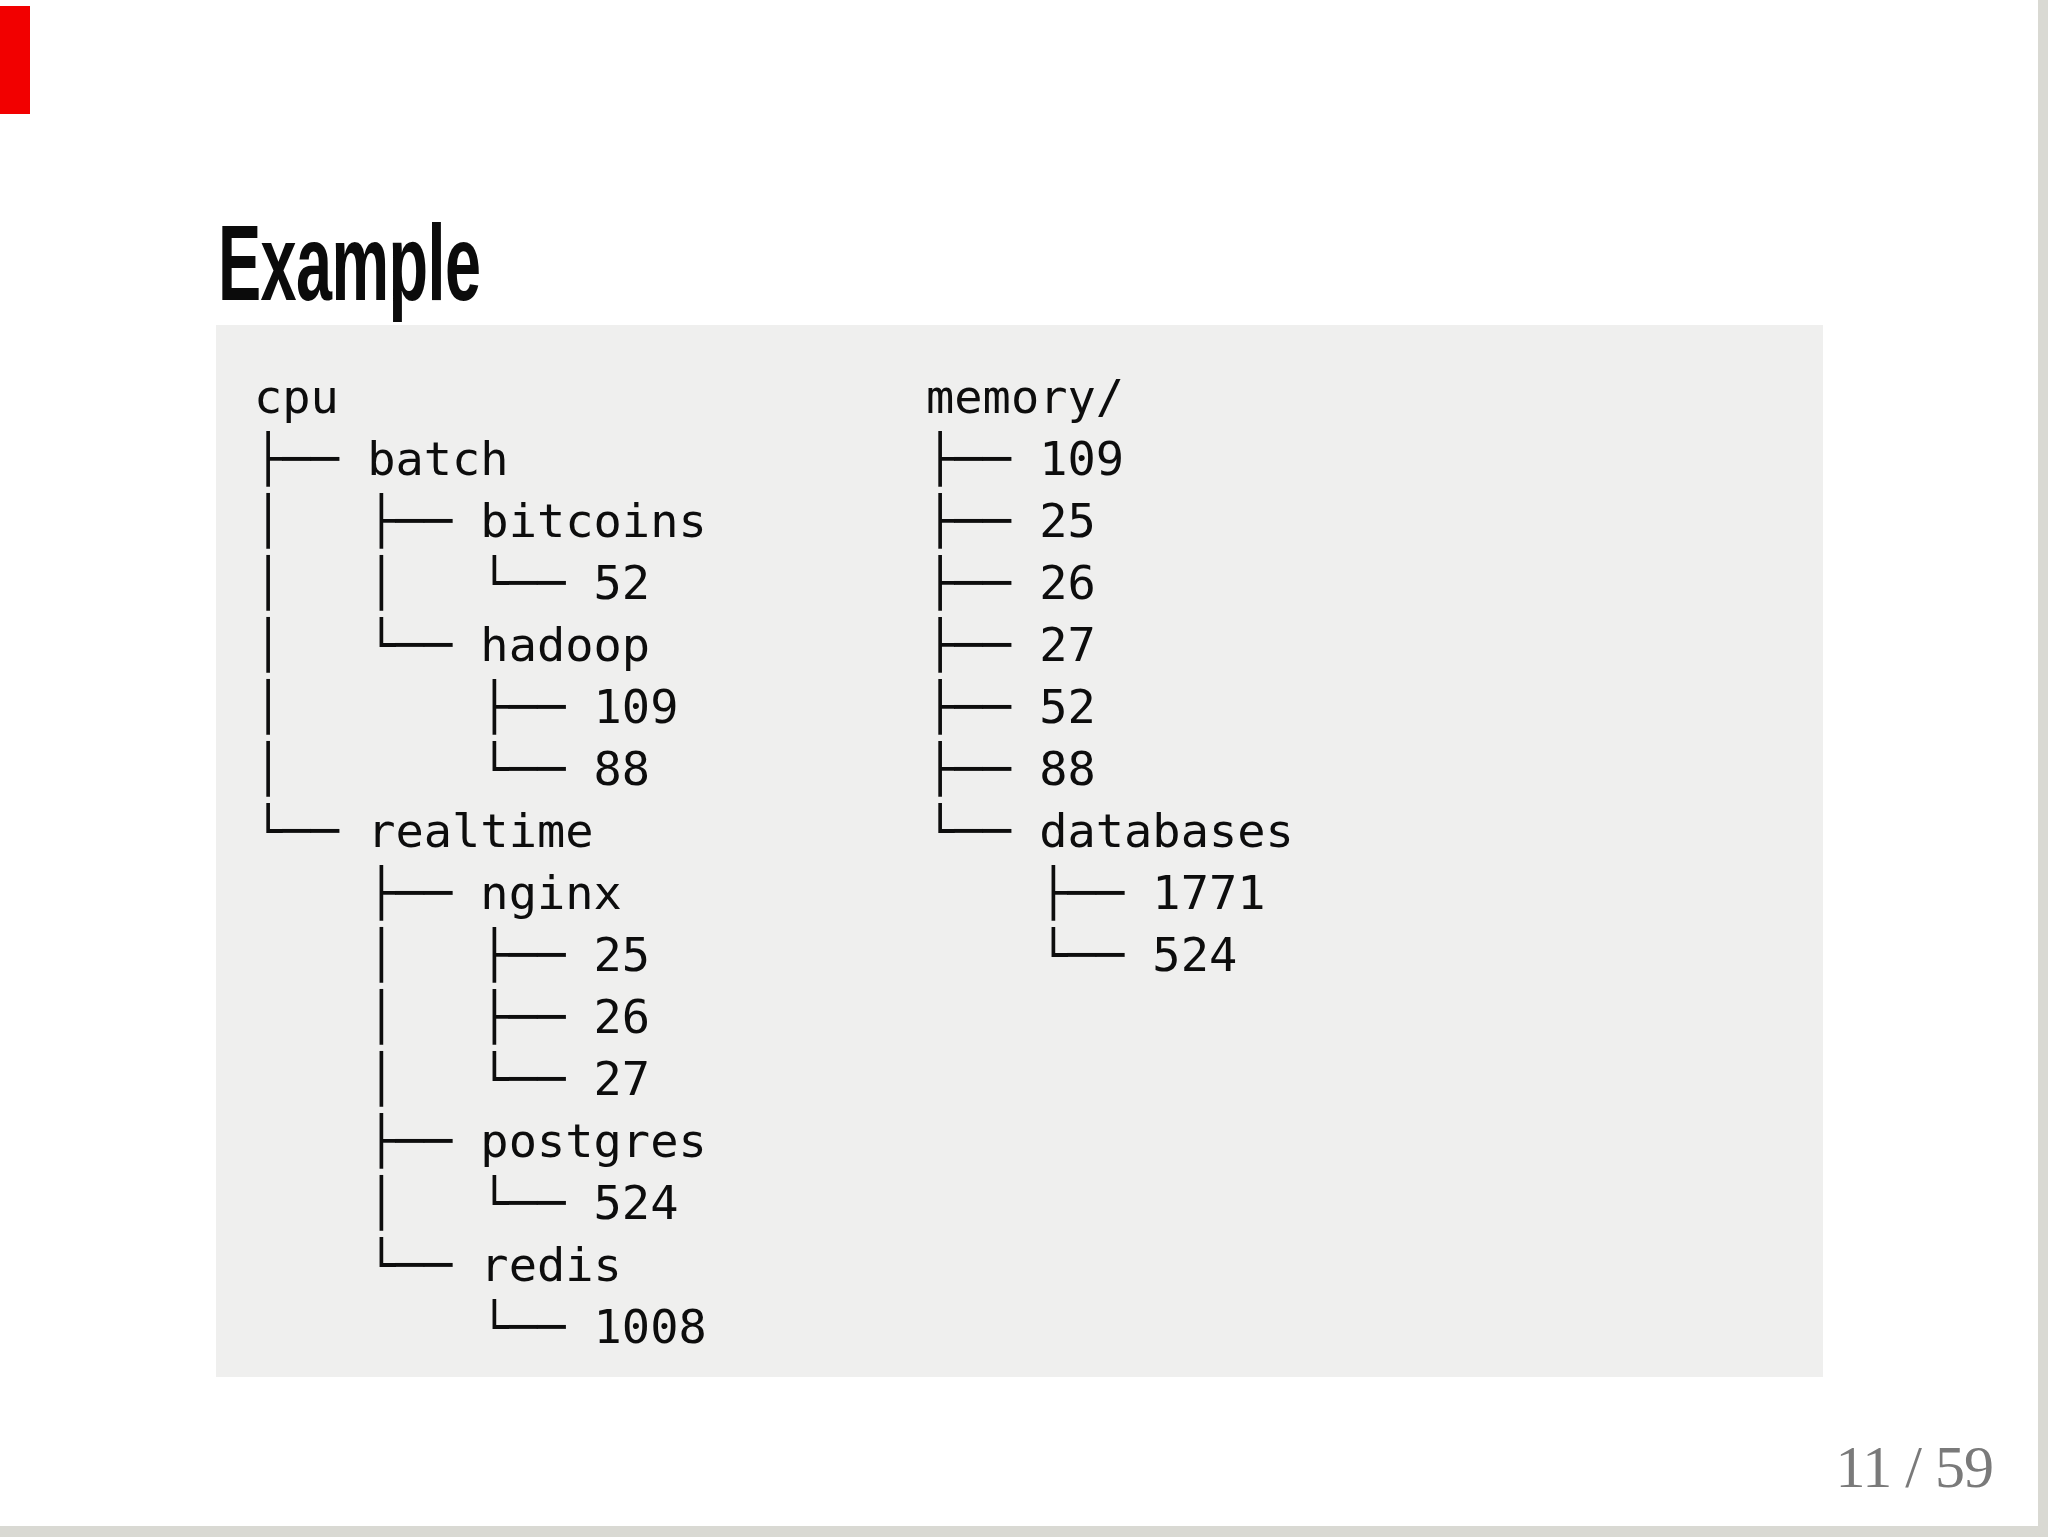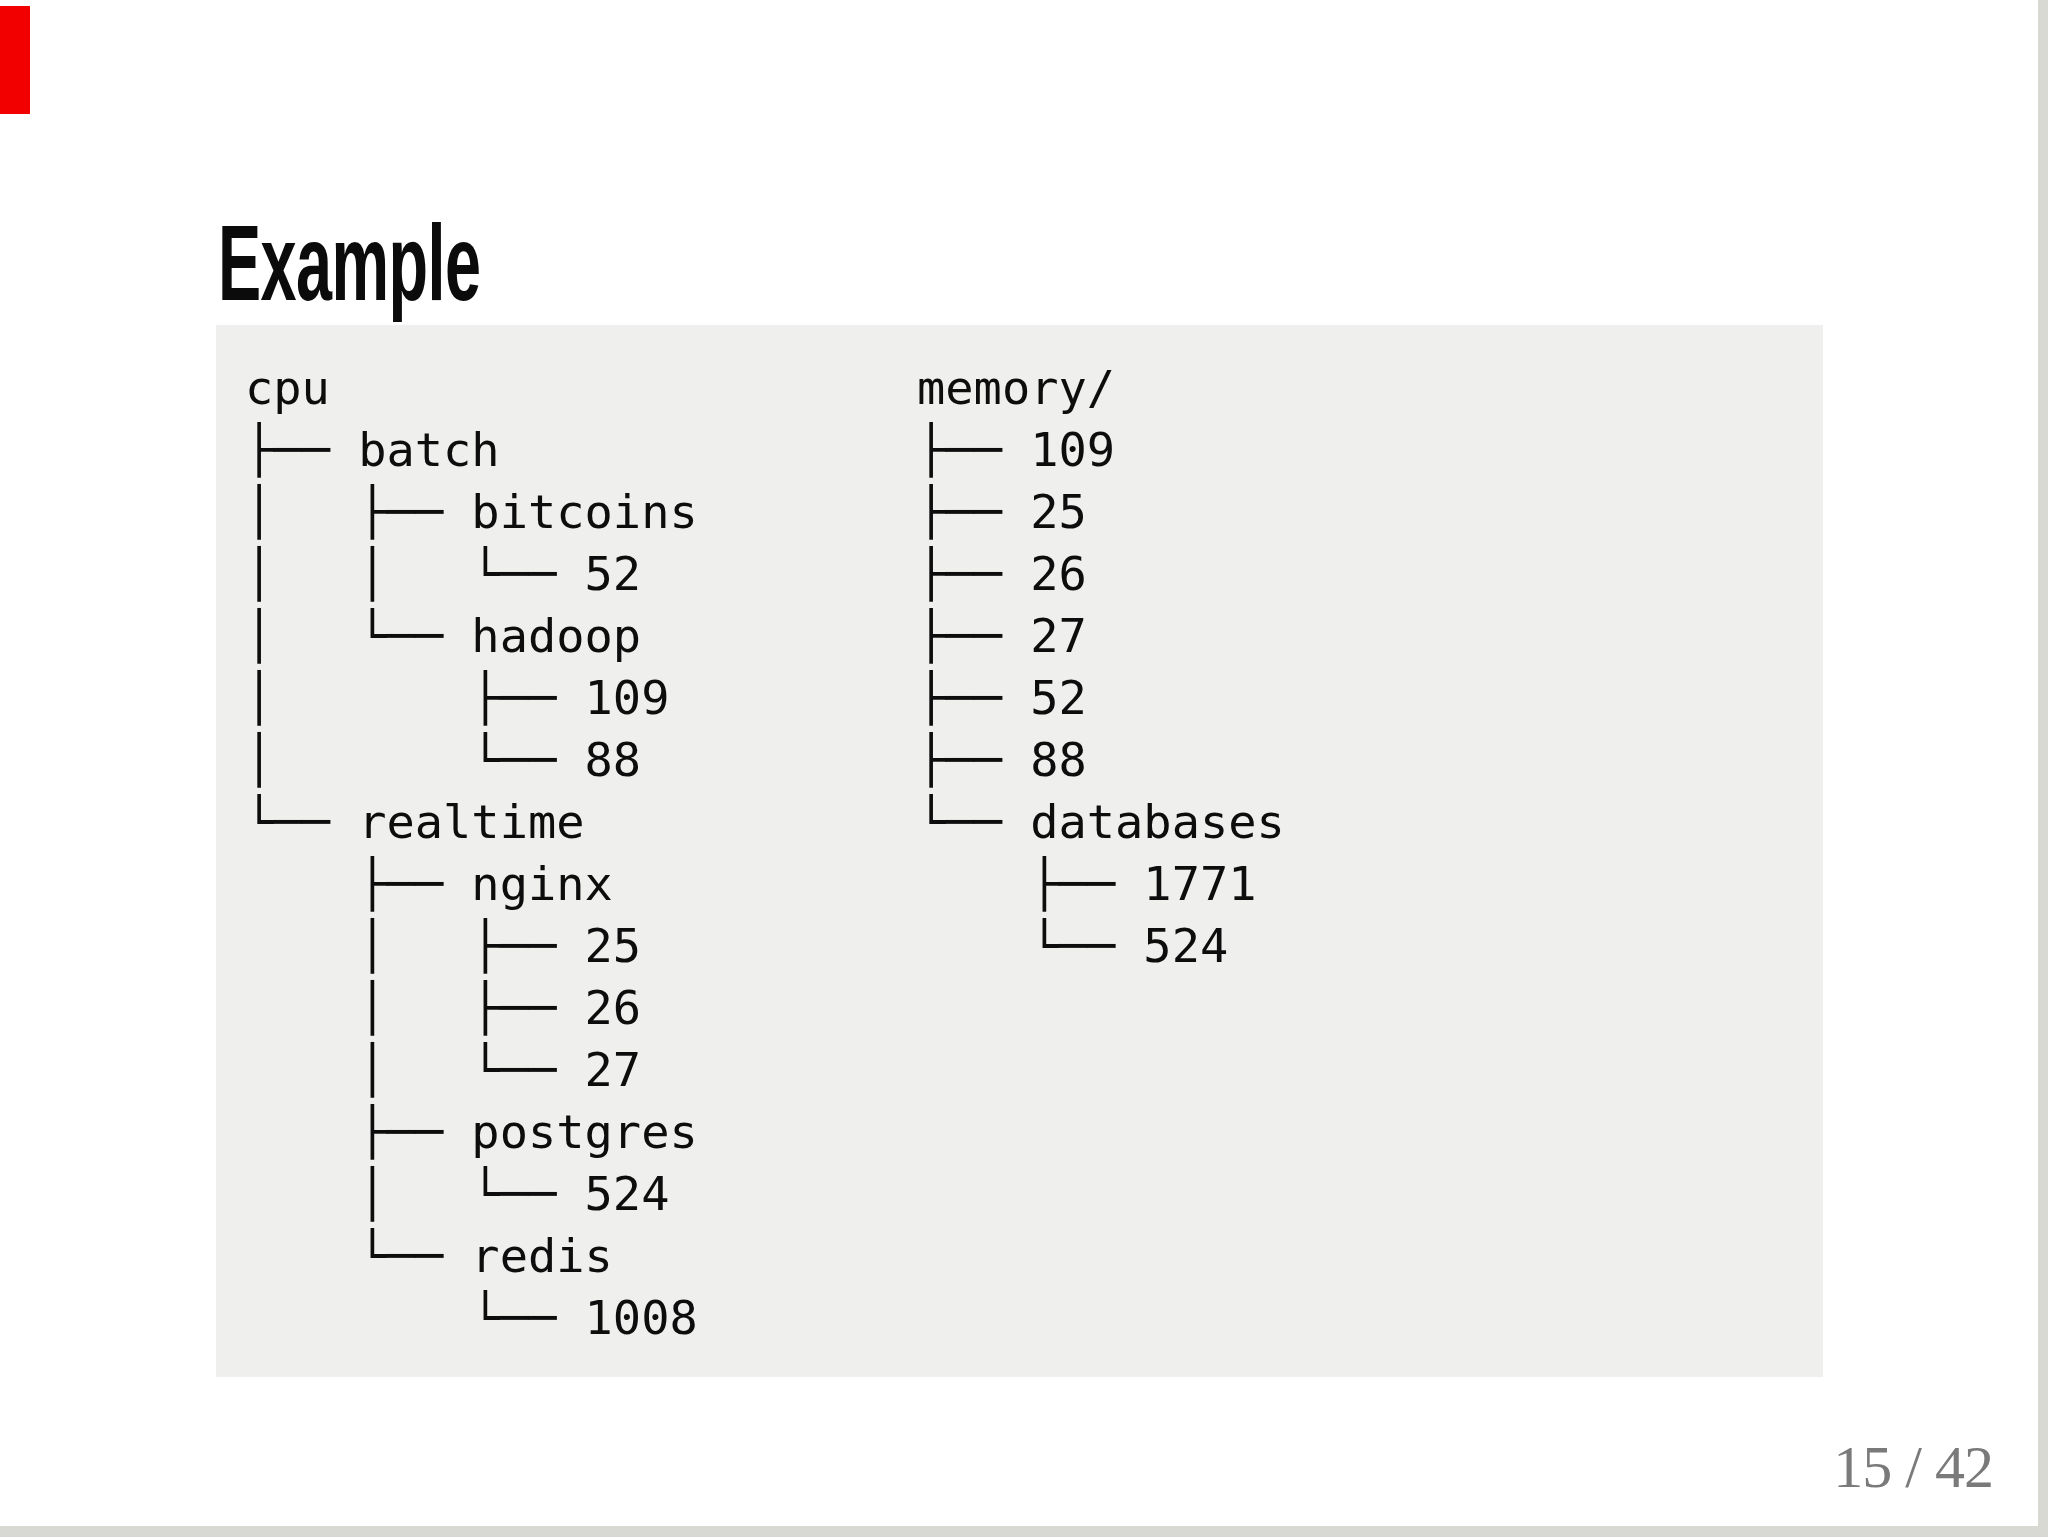--- a/index.html
+++ b/index.html
@@ -18,21 +18,21 @@
     font-family:"Liberation Sans",sans-serif;
     font-weight:700;font-size:108px;line-height:1;color:#0b0b0b;
     transform:scaleX(0.60);transform-origin:left top;
     letter-spacing:-1px;white-space:nowrap;
   }
   .code-panel{
     position:absolute;left:216px;top:325px;width:1607px;height:1052px;
     background:#efefee;
   }
   pre.tree{
-    position:absolute;margin:3px;
+    position:absolute;margin:12px;
     font-family:"DejaVu Sans Mono","Liberation Mono",monospace;
     font-size:47px;line-height:62px;color:#0d0d0d;
     white-space:pre;
   }
   pre.tree.cpu{left:242px;top:354px;}
   pre.tree.memory{left:914px;top:354px;}
   .page-number{
     position:absolute;right:55px;top:1437px;
     font-family:"Liberation Serif","DejaVu Serif",serif;
     font-size:60px;line-height:1;color:#7a7a7a;
@@ -79,18 +79,18 @@
 ├── 109
 ├── 25
 ├── 26
 ├── 27
 ├── 52
 ├── 88
 └── databases
     ├── 1771
     └── 524</pre>
 
-  <div class="page-number">15 / 42</div>
+  <div class="page-number">11 / 59</div>
 
   <div class="bottom-band"></div>
   <div class="right-band"></div>
 
 </div>
 
 </body></html>

